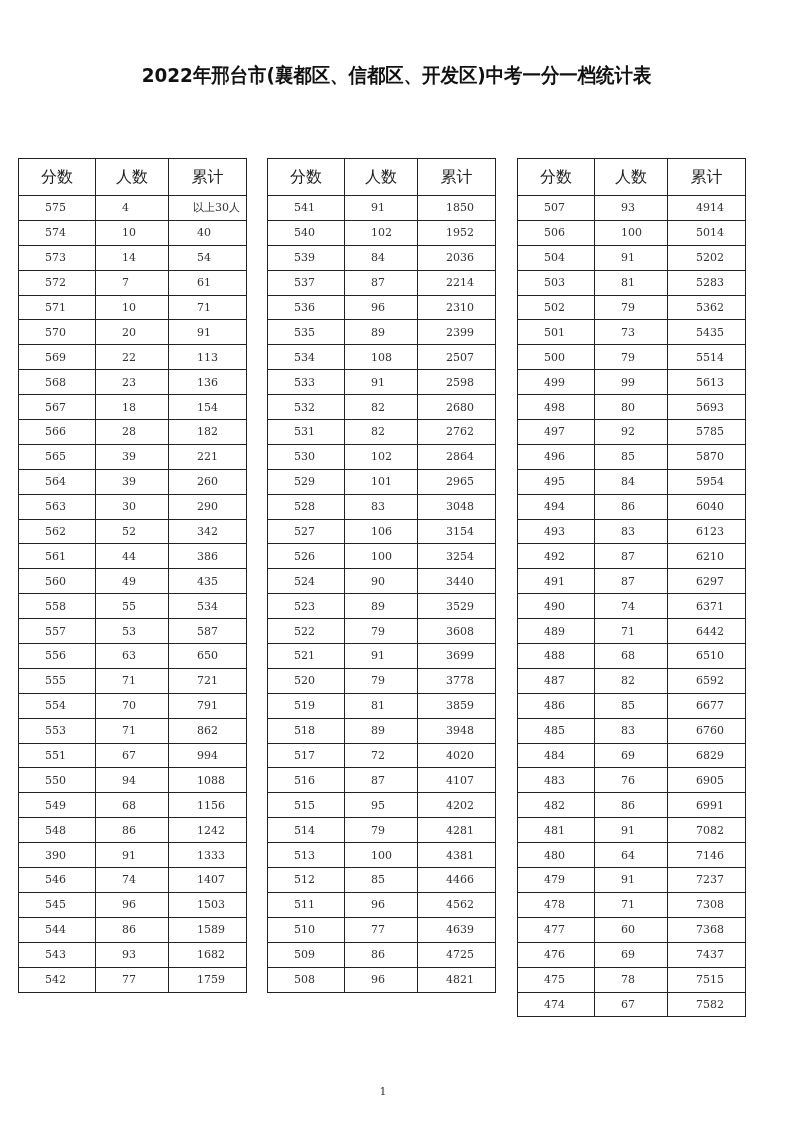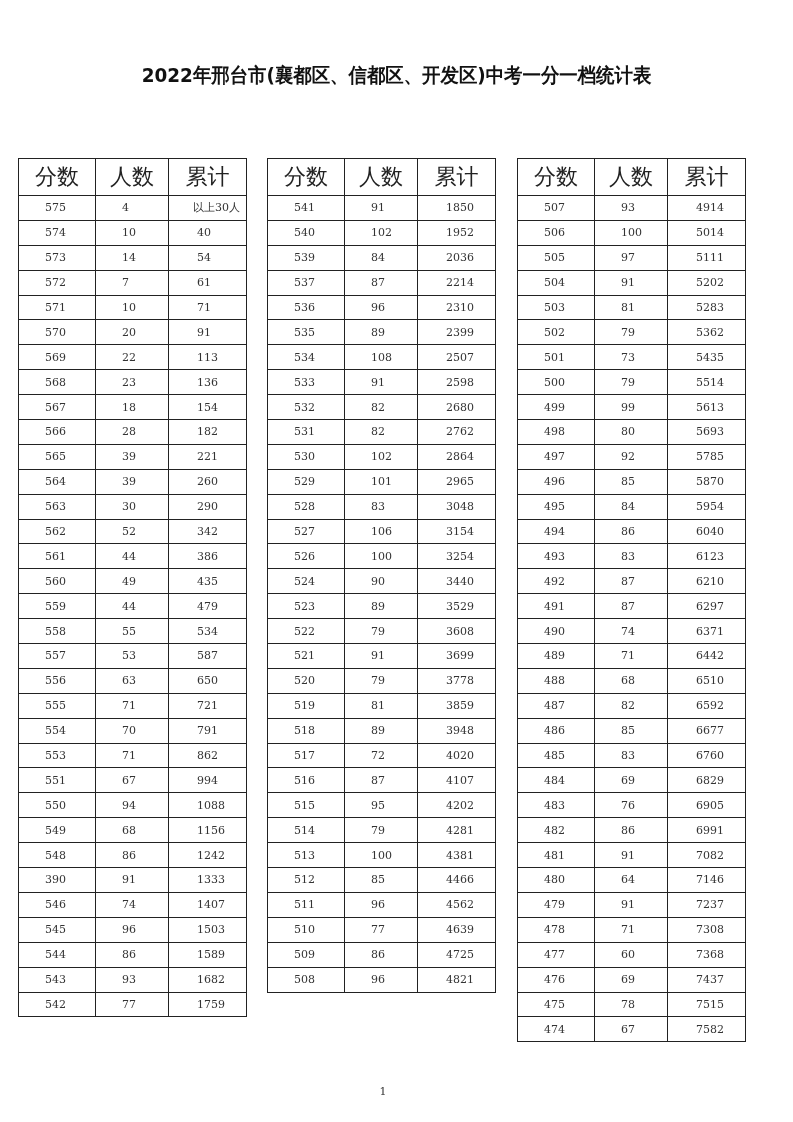--- a/index.html
+++ b/index.html
@@ -1,20 +1,20 @@
 <!DOCTYPE html>
 <html><head>
 <meta charset="utf-8">
 <style>
   html, body { margin: 0; padding: 0; background: #ffffff; }
   body { width: 793px; height: 1122px; position: relative; overflow: hidden; font-family: "DejaVu Serif", "Liberation Serif", serif; color: #111; }
   .title { position: absolute; left: 0; top: 62px; width: 793px; text-align: center; font-family: "DejaVu Sans", "Liberation Sans", sans-serif; font-size: 20px; font-weight: bold; letter-spacing: 0px; transform: scaleX(0.92); transform-origin: center; }
   table.score { position: absolute; top: 158px; border-collapse: collapse; table-layout: fixed; }
   table.score th, table.score td { border: 1px solid #222; padding: 0; text-align: center; overflow: hidden; white-space: nowrap; }
-  table.score th { height: 36px; font-family: "DejaVu Sans", "Liberation Sans", sans-serif; font-weight: normal; font-size: 22px; color: #222; }
+  table.score th { height: 36px; font-family: "DejaVu Sans", "Liberation Sans", sans-serif; font-weight: normal; font-size: 16px; color: #222; }
   table.score td { height: 23.9px; font-size: 11px; color: #333; }
   table.score td.c0 { text-align: left; padding-left: 26px; }
   table.score td.c1 { text-align: left; padding-left: 26px; }
   table.score td.c2 { text-align: left; padding-left: 28px; }
   table.score td.c2.wide { padding-left: 24px; }
   #t1 { left: 18px; } #t2 { left: 267px; } #t3 { left: 517px; }
   col.w0 { width: 77px; } col.w1 { width: 73px; } col.w2 { width: 78px; }
   .page-num { position: absolute; top: 1085px; left: 0; width: 766px; text-align: center; font-size: 11px; color: #333; }
 </style>
 </head>
@@ -110,25 +110,20 @@
         <td class="c0">561</td>
         <td class="c1">44</td>
         <td class="c2">386</td>
       </tr>
       <tr>
         <td class="c0">560</td>
         <td class="c1">49</td>
         <td class="c2">435</td>
       </tr>
       <tr>
-        <td class="c0">559</td>
-        <td class="c1">44</td>
-        <td class="c2">479</td>
-      </tr>
-      <tr>
         <td class="c0">558</td>
         <td class="c1">55</td>
         <td class="c2">534</td>
       </tr>
       <tr>
         <td class="c0">557</td>
         <td class="c1">53</td>
         <td class="c2">587</td>
       </tr>
       <tr>
@@ -399,25 +394,20 @@
         <td class="c0">507</td>
         <td class="c1">93</td>
         <td class="c2">4914</td>
       </tr>
       <tr>
         <td class="c0">506</td>
         <td class="c1">100</td>
         <td class="c2">5014</td>
       </tr>
       <tr>
-        <td class="c0">505</td>
-        <td class="c1">97</td>
-        <td class="c2">5111</td>
-      </tr>
-      <tr>
         <td class="c0">504</td>
         <td class="c1">91</td>
         <td class="c2">5202</td>
       </tr>
       <tr>
         <td class="c0">503</td>
         <td class="c1">81</td>
         <td class="c2">5283</td>
       </tr>
       <tr>

